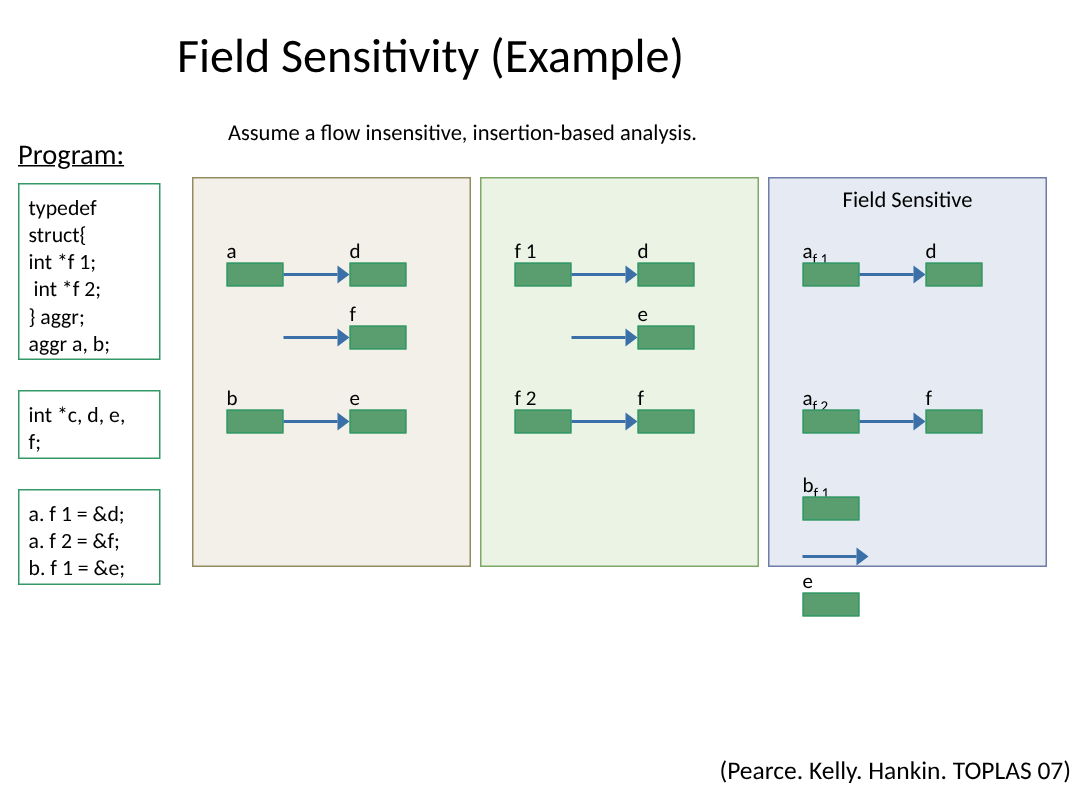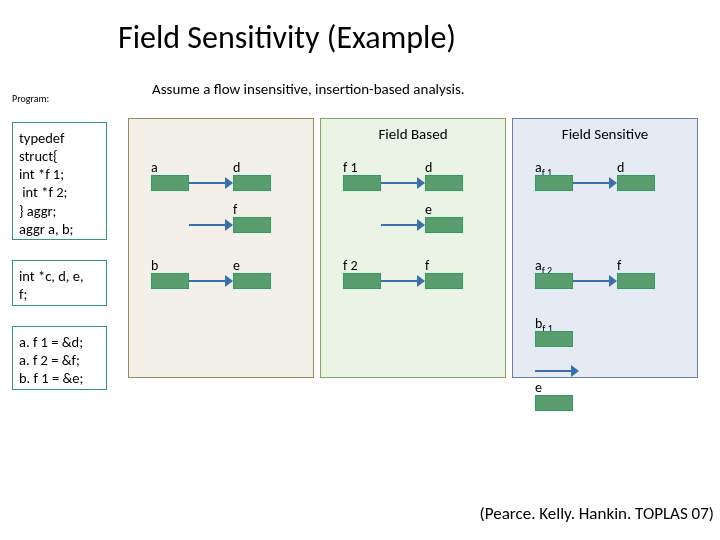--- a/index.html
+++ b/index.html
@@ -17,21 +17,22 @@
     padding: 18px 0 0 118px;
   }
   .assume {
     position: absolute;
     left: 152px; top: 80px;
     font-size: 15px;
   }
   .program-label {
     position: absolute;
     left: 12px; top: 92px;
-    font-size: 10px;
+    font-size: 19px;
+    text-decoration: underline;
   }
   .code {
     position: absolute;
     left: 12px;
     width: 95px;
     border: 1.5px solid #396;
     padding: 6px 6px;
     font-size: 14.5px;
     line-height: 1.25;
     white-space: pre;
@@ -156,21 +157,20 @@
         </div>
       <div class="arrow"></div>
       <div class="cell">
           <span class="lbl">e</span>
           <div class="box"></div>
         </div>
     </div>
   </div>
 
   <div class="panel p2">
-    <div class="panel-title">Field Based</div>
     <div class="pair" style="left:22px; top:40px;">
       <div class="cell">
           <span class="lbl">f 1</span>
           <div class="box"></div>
         </div>
       <div class="arrow"></div>
       <div class="cell">
           <span class="lbl">d</span>
           <div class="box"></div>
         </div>

